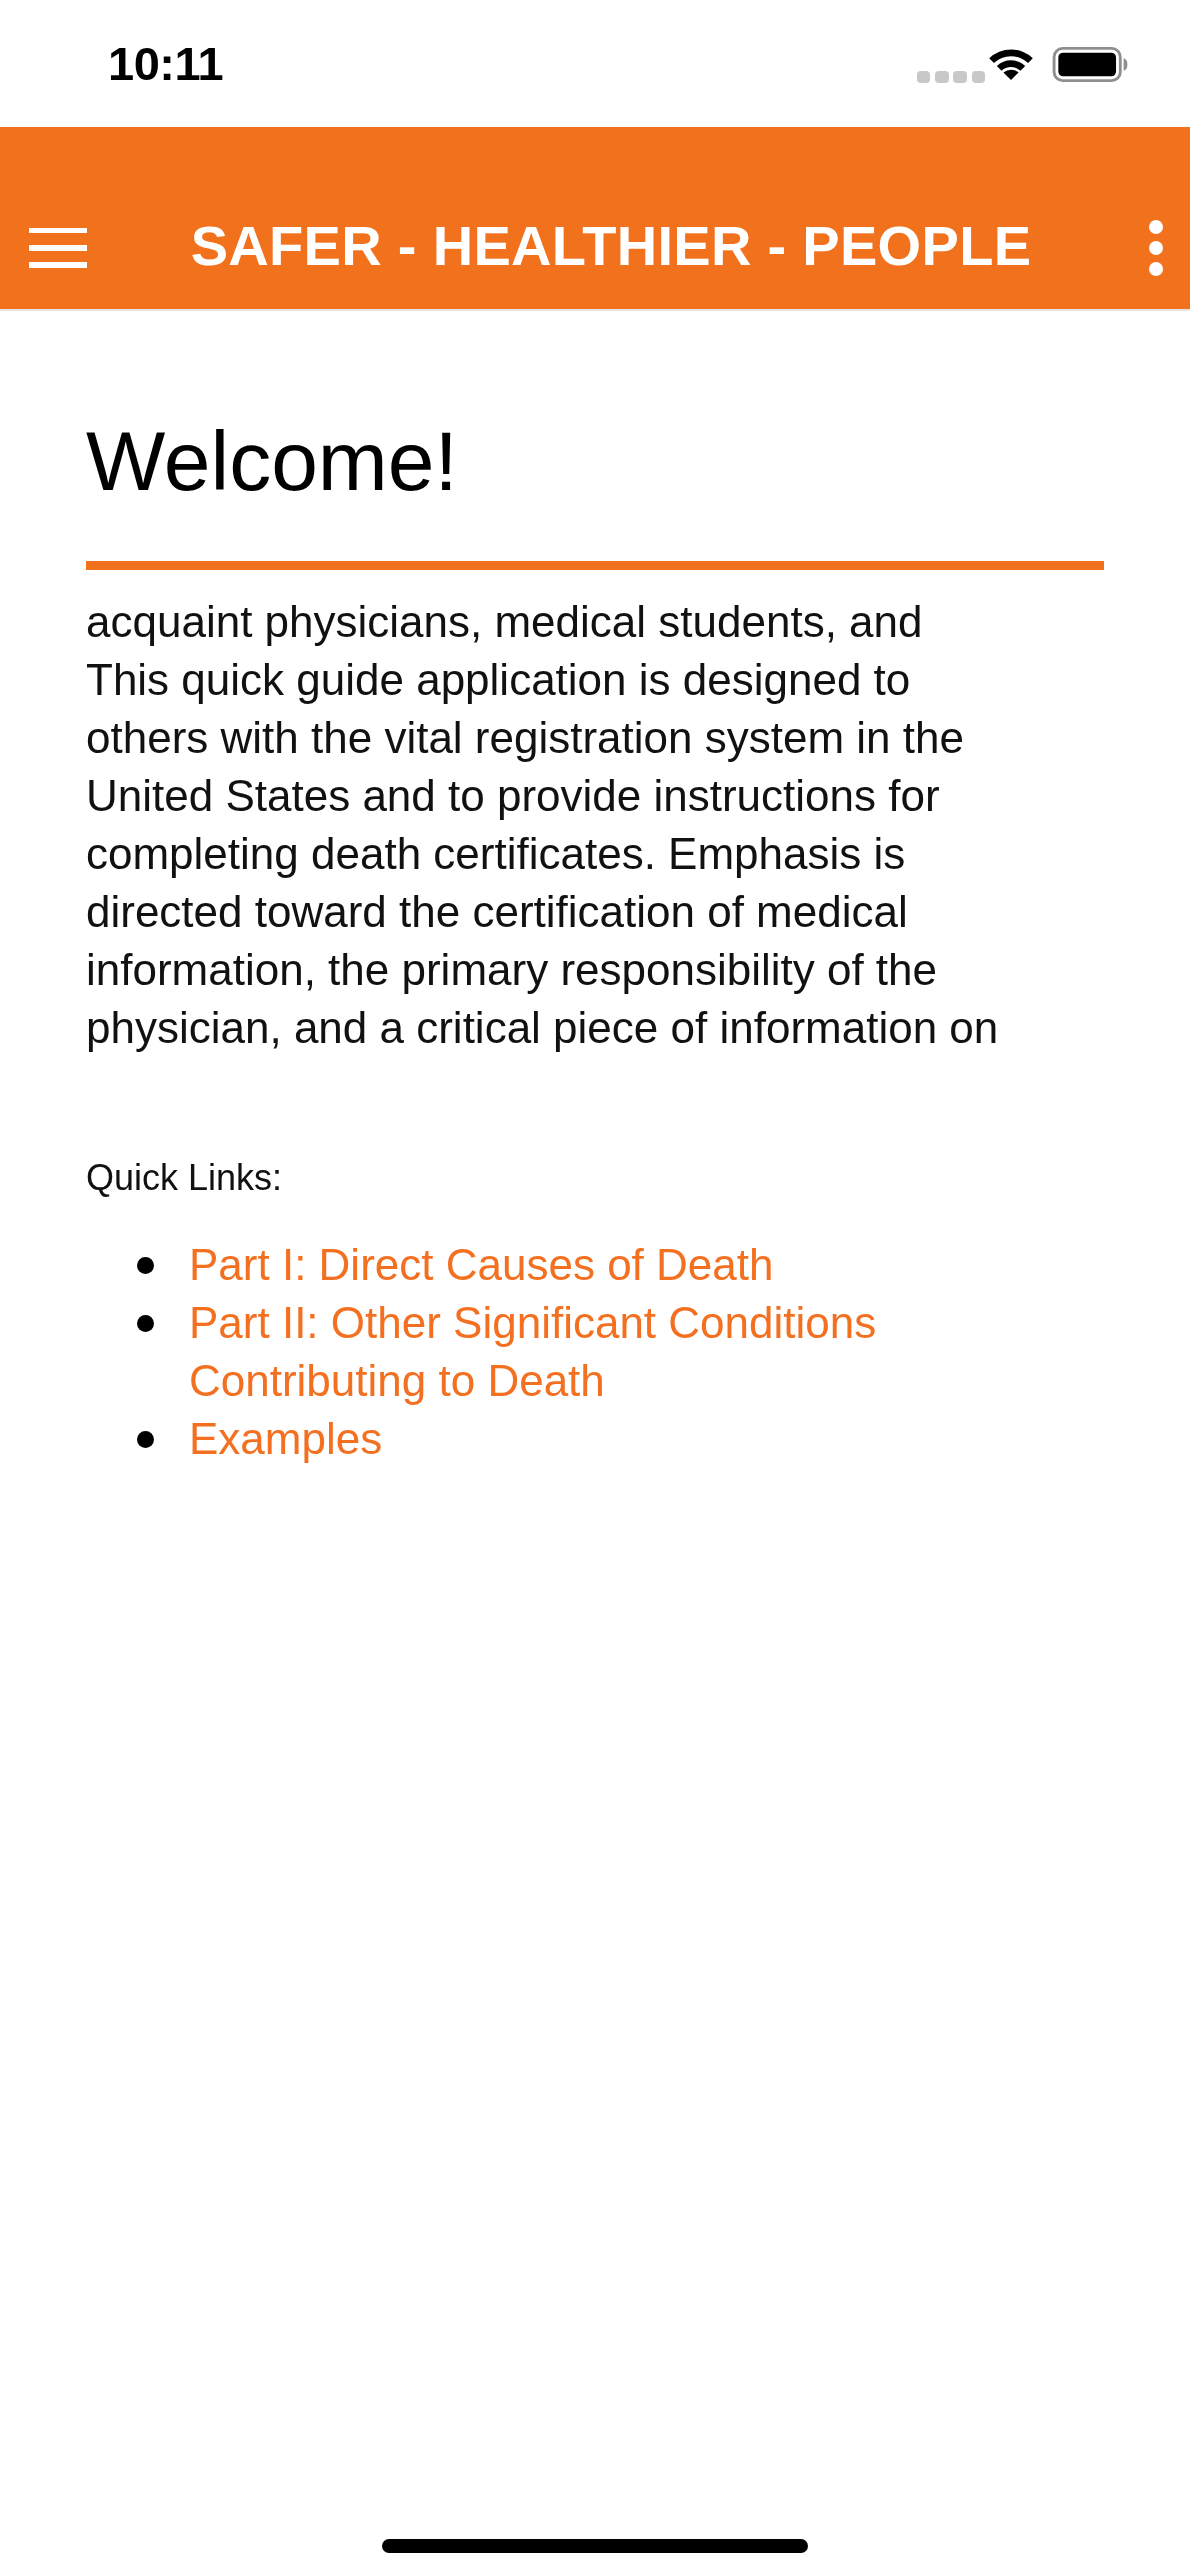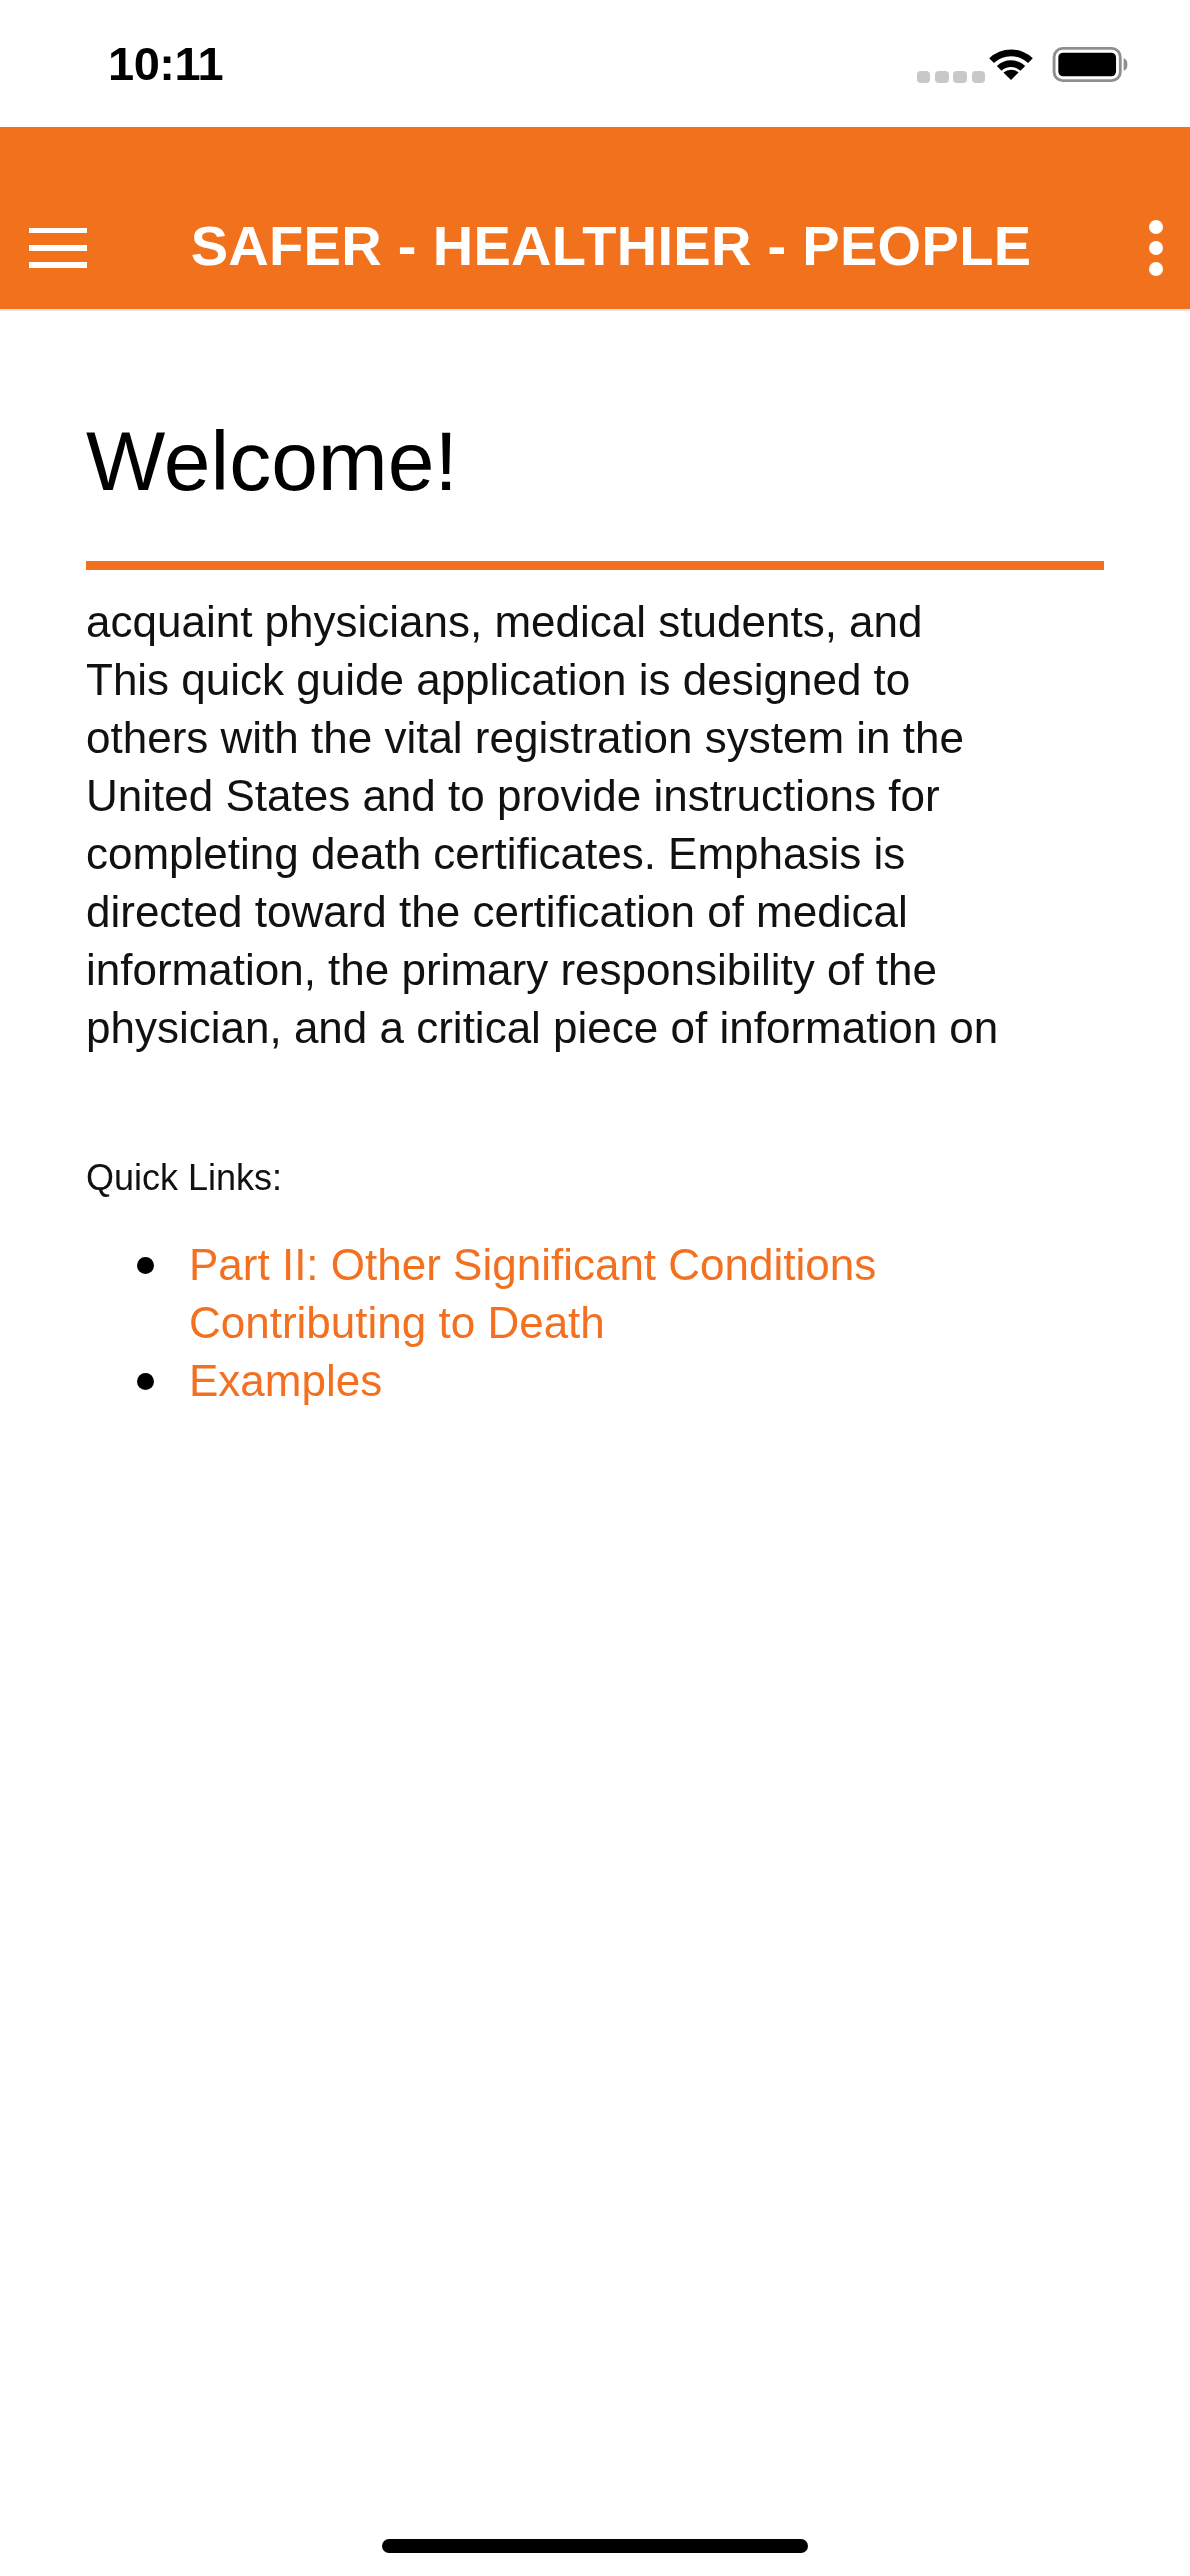--- a/index.html
+++ b/index.html
@@ -93,20 +93,26 @@
     <span>completing death certificates. Emphasis is</span>
     <span>directed toward the certification of medical</span>
     <span>information, the primary responsibility of the</span>
     <span>physician, and a critical piece of information on</span>
   </p>
   <div class="quick-label">Quick Links:</div>
   <ul class="links">
     <li>
       <span class="bullet"></span>
       <a>
+        <span>Part I: Direct Causes of Death</span>
+      </a>
+    </li>
+    <li>
+      <span class="bullet"></span>
+      <a>
         <span>Part II: Other Significant Conditions</span>
         <span>Contributing to Death</span>
       </a>
     </li>
     <li>
       <span class="bullet"></span>
       <a>
         <span>Examples</span>
       </a>
     </li>

